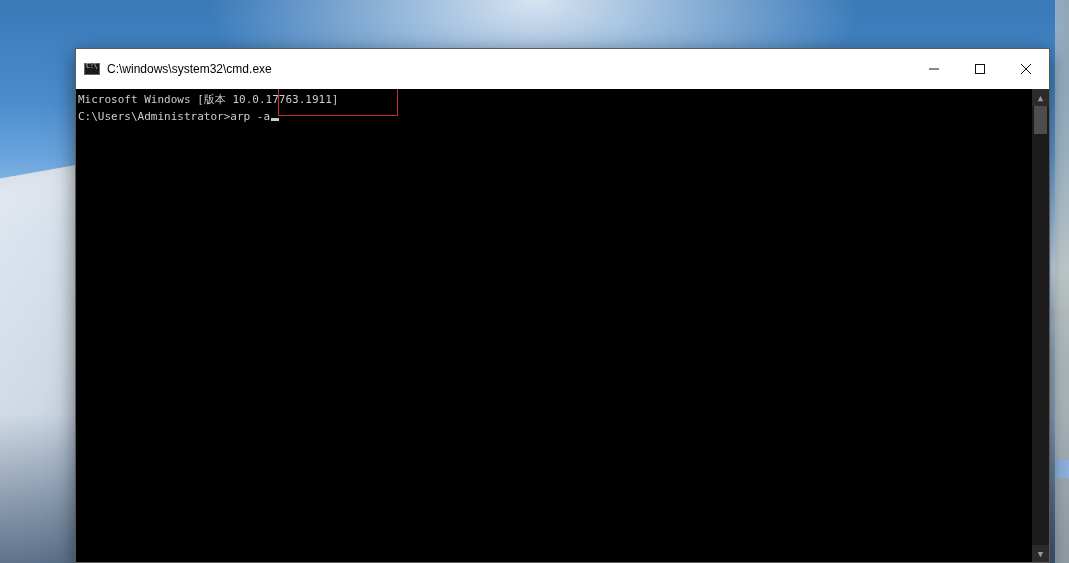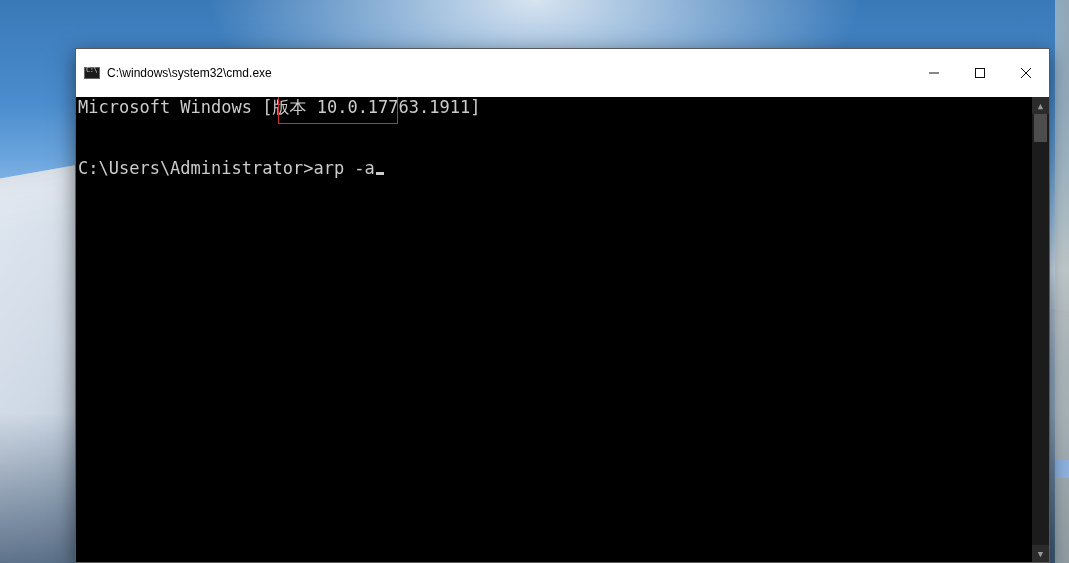--- a/index.html
+++ b/index.html
@@ -43,21 +43,21 @@
       position: absolute;
       left: 75px; top: 48px;
       width: 975px; height: 515px;
       background: #0c0c0c;
       border: 1px solid #5a5a5a;
       box-shadow: 0 6px 20px rgba(0,0,0,0.5);
       display: flex; flex-direction: column;
       font-family: Consolas, "NSimSun", "SimSun", monospace;
     }
     .titlebar {
-      height: 48px;
+      height: 40px;
       background: #ffffff;
       display: flex; align-items: center;
       color: #000;
       font-family: "Segoe UI", Tahoma, sans-serif;
       font-size: 12px;
       position: relative;
       justify-content: space-between;
     }
     .titlebar .icon-box {
       width: 16px; height: 12px; margin-left: 8px; margin-right: 7px;
@@ -78,27 +78,27 @@
     .term-body {
       flex: 1 1 auto;
       background: #000000;
       position: relative;
       overflow: hidden;
     }
     .term-content {
       position: absolute; left: 0; top: 0; right: 17px; bottom: 0;
       padding: 2px 2px;
       color: #cccccc;
-      font-size: 17px;
+      font-size: 11px;
       line-height: 17px;
       white-space: pre;
       font-family: "NSimSun", Consolas, "SimSun", monospace;
     }
     .term-line { display: block; }
-    .prompt-line { position: relative; display: inline-block; margin-top: 44px; }
+    .prompt-line { position: relative; display: inline-block; }
     .highlight-box {
       position: absolute;
       border: 1px solid #c9302c;
       pointer-events: none;
     }
     .cursor {
       display: inline-block; width: 8px; height: 3px; background: #cccccc; vertical-align: baseline;
       position: relative; top: 1px; margin-left: 1px;
     }
 

